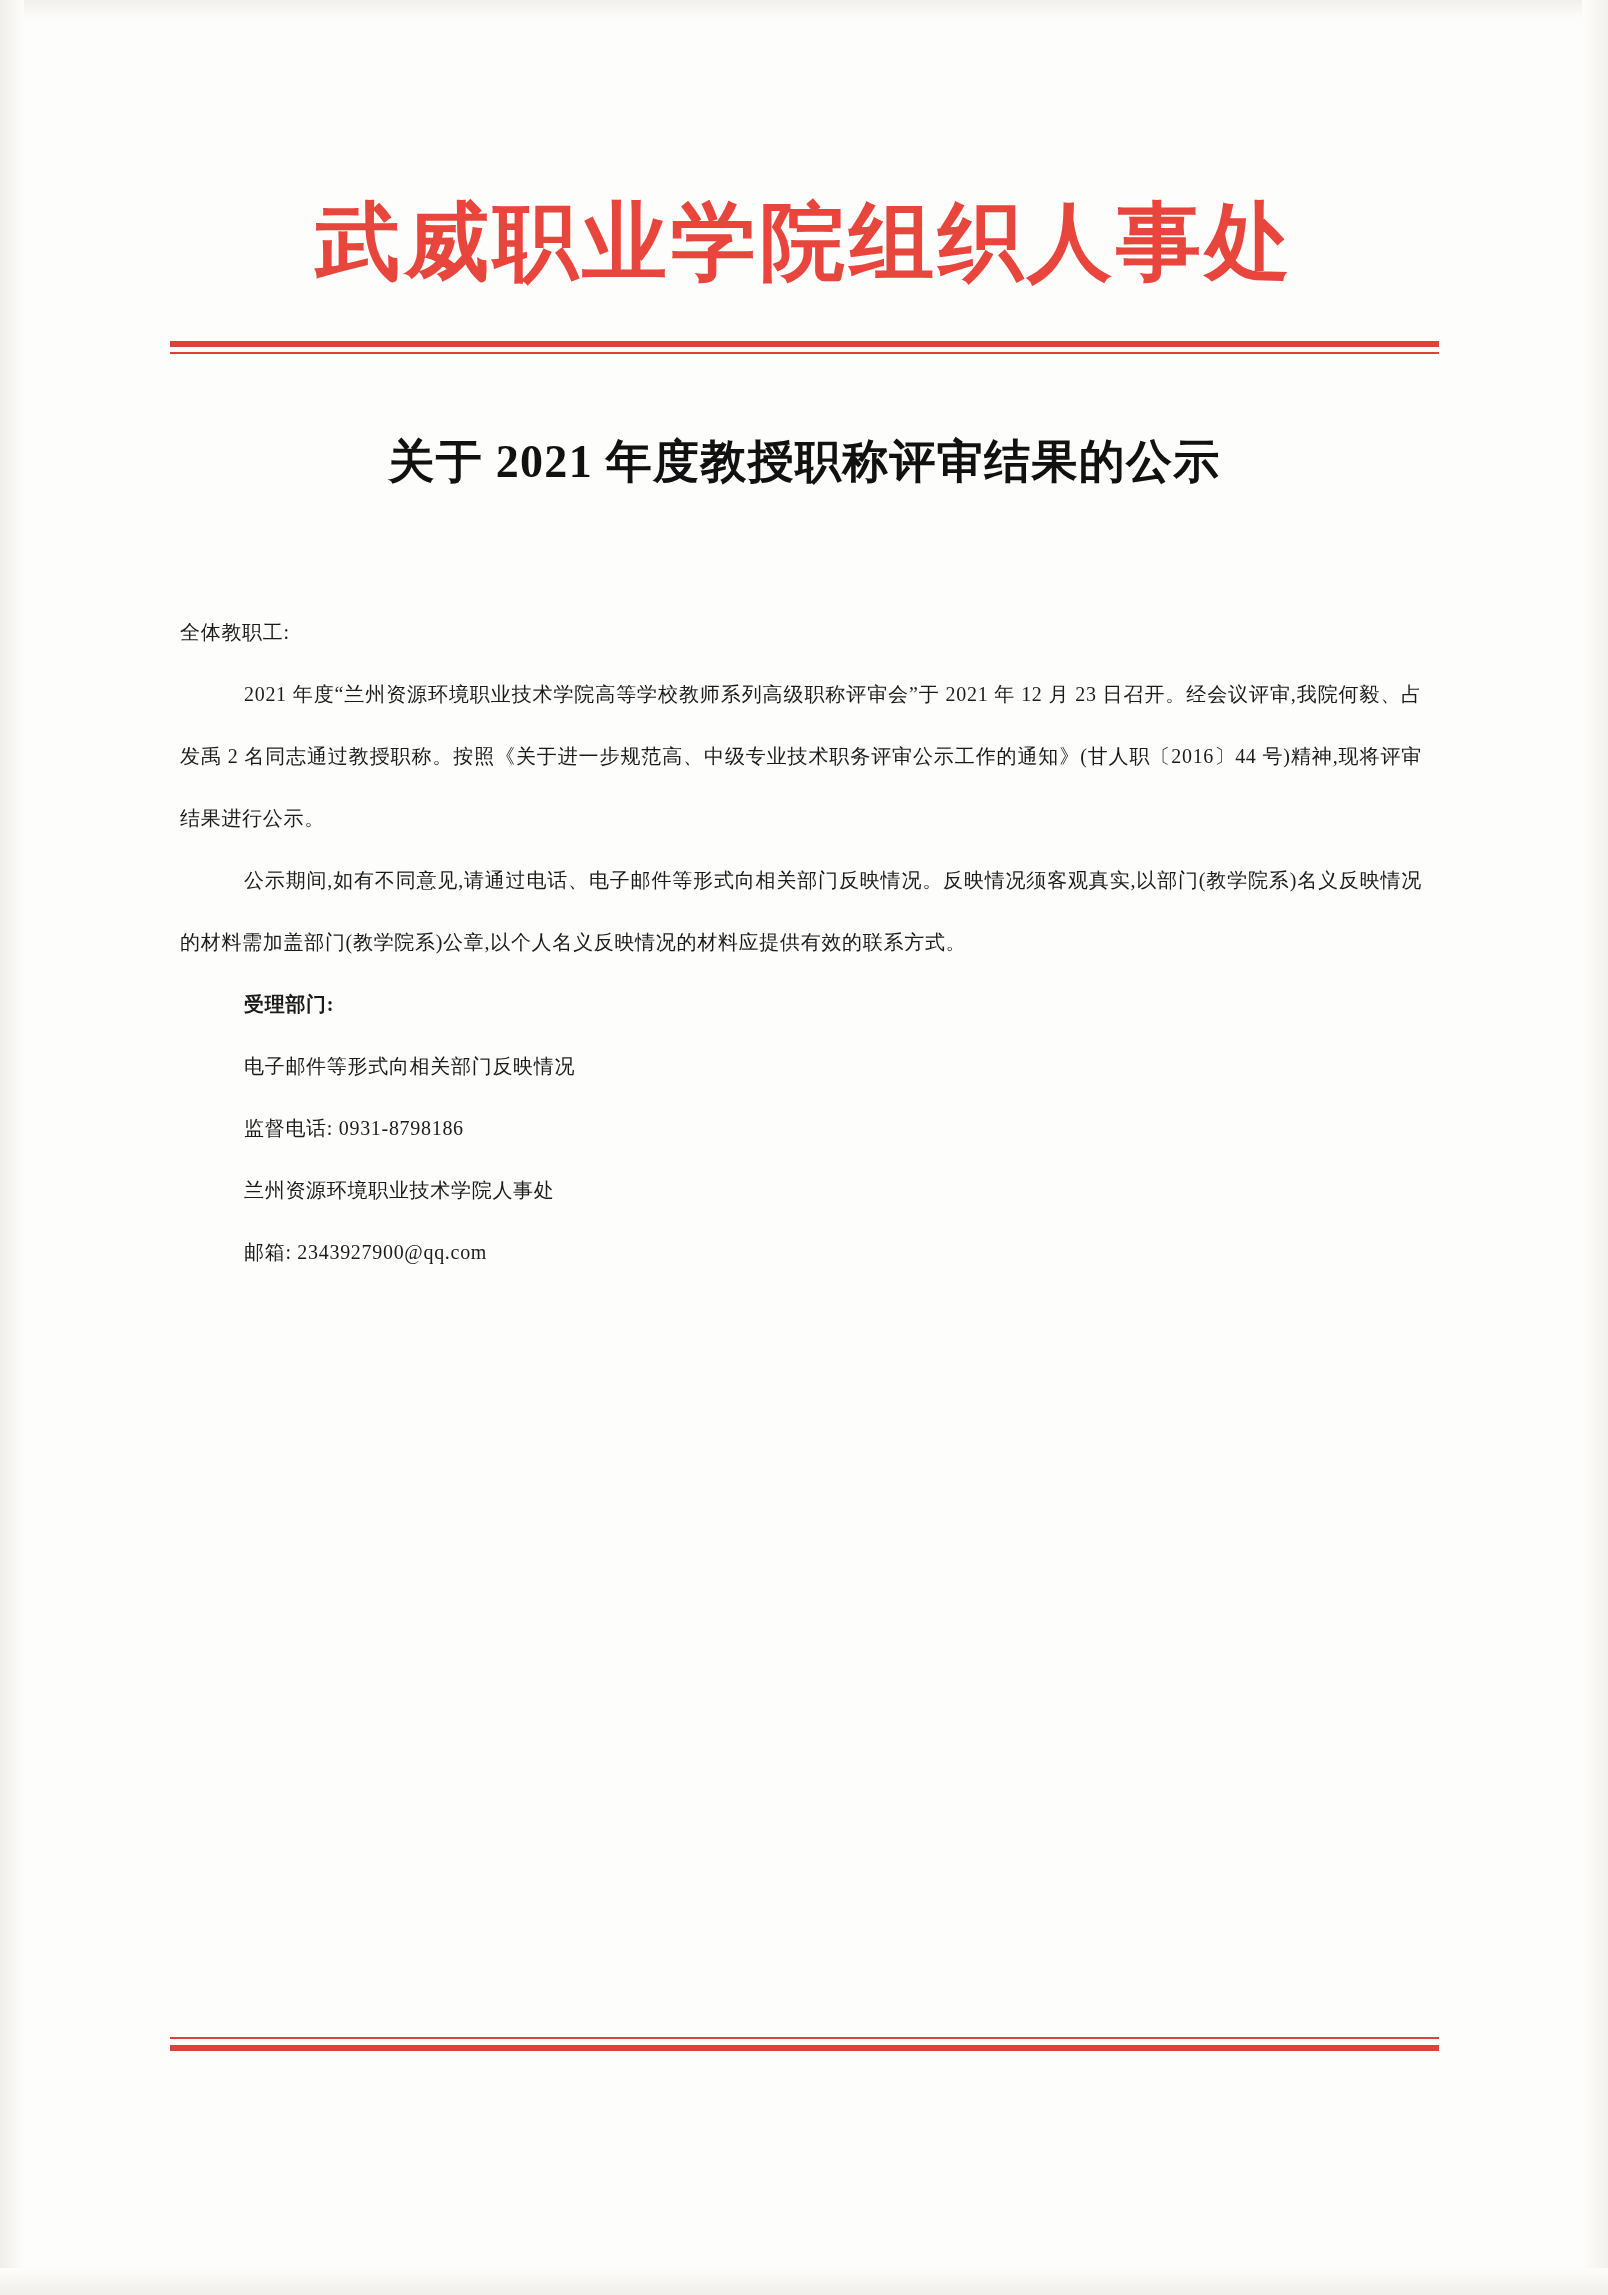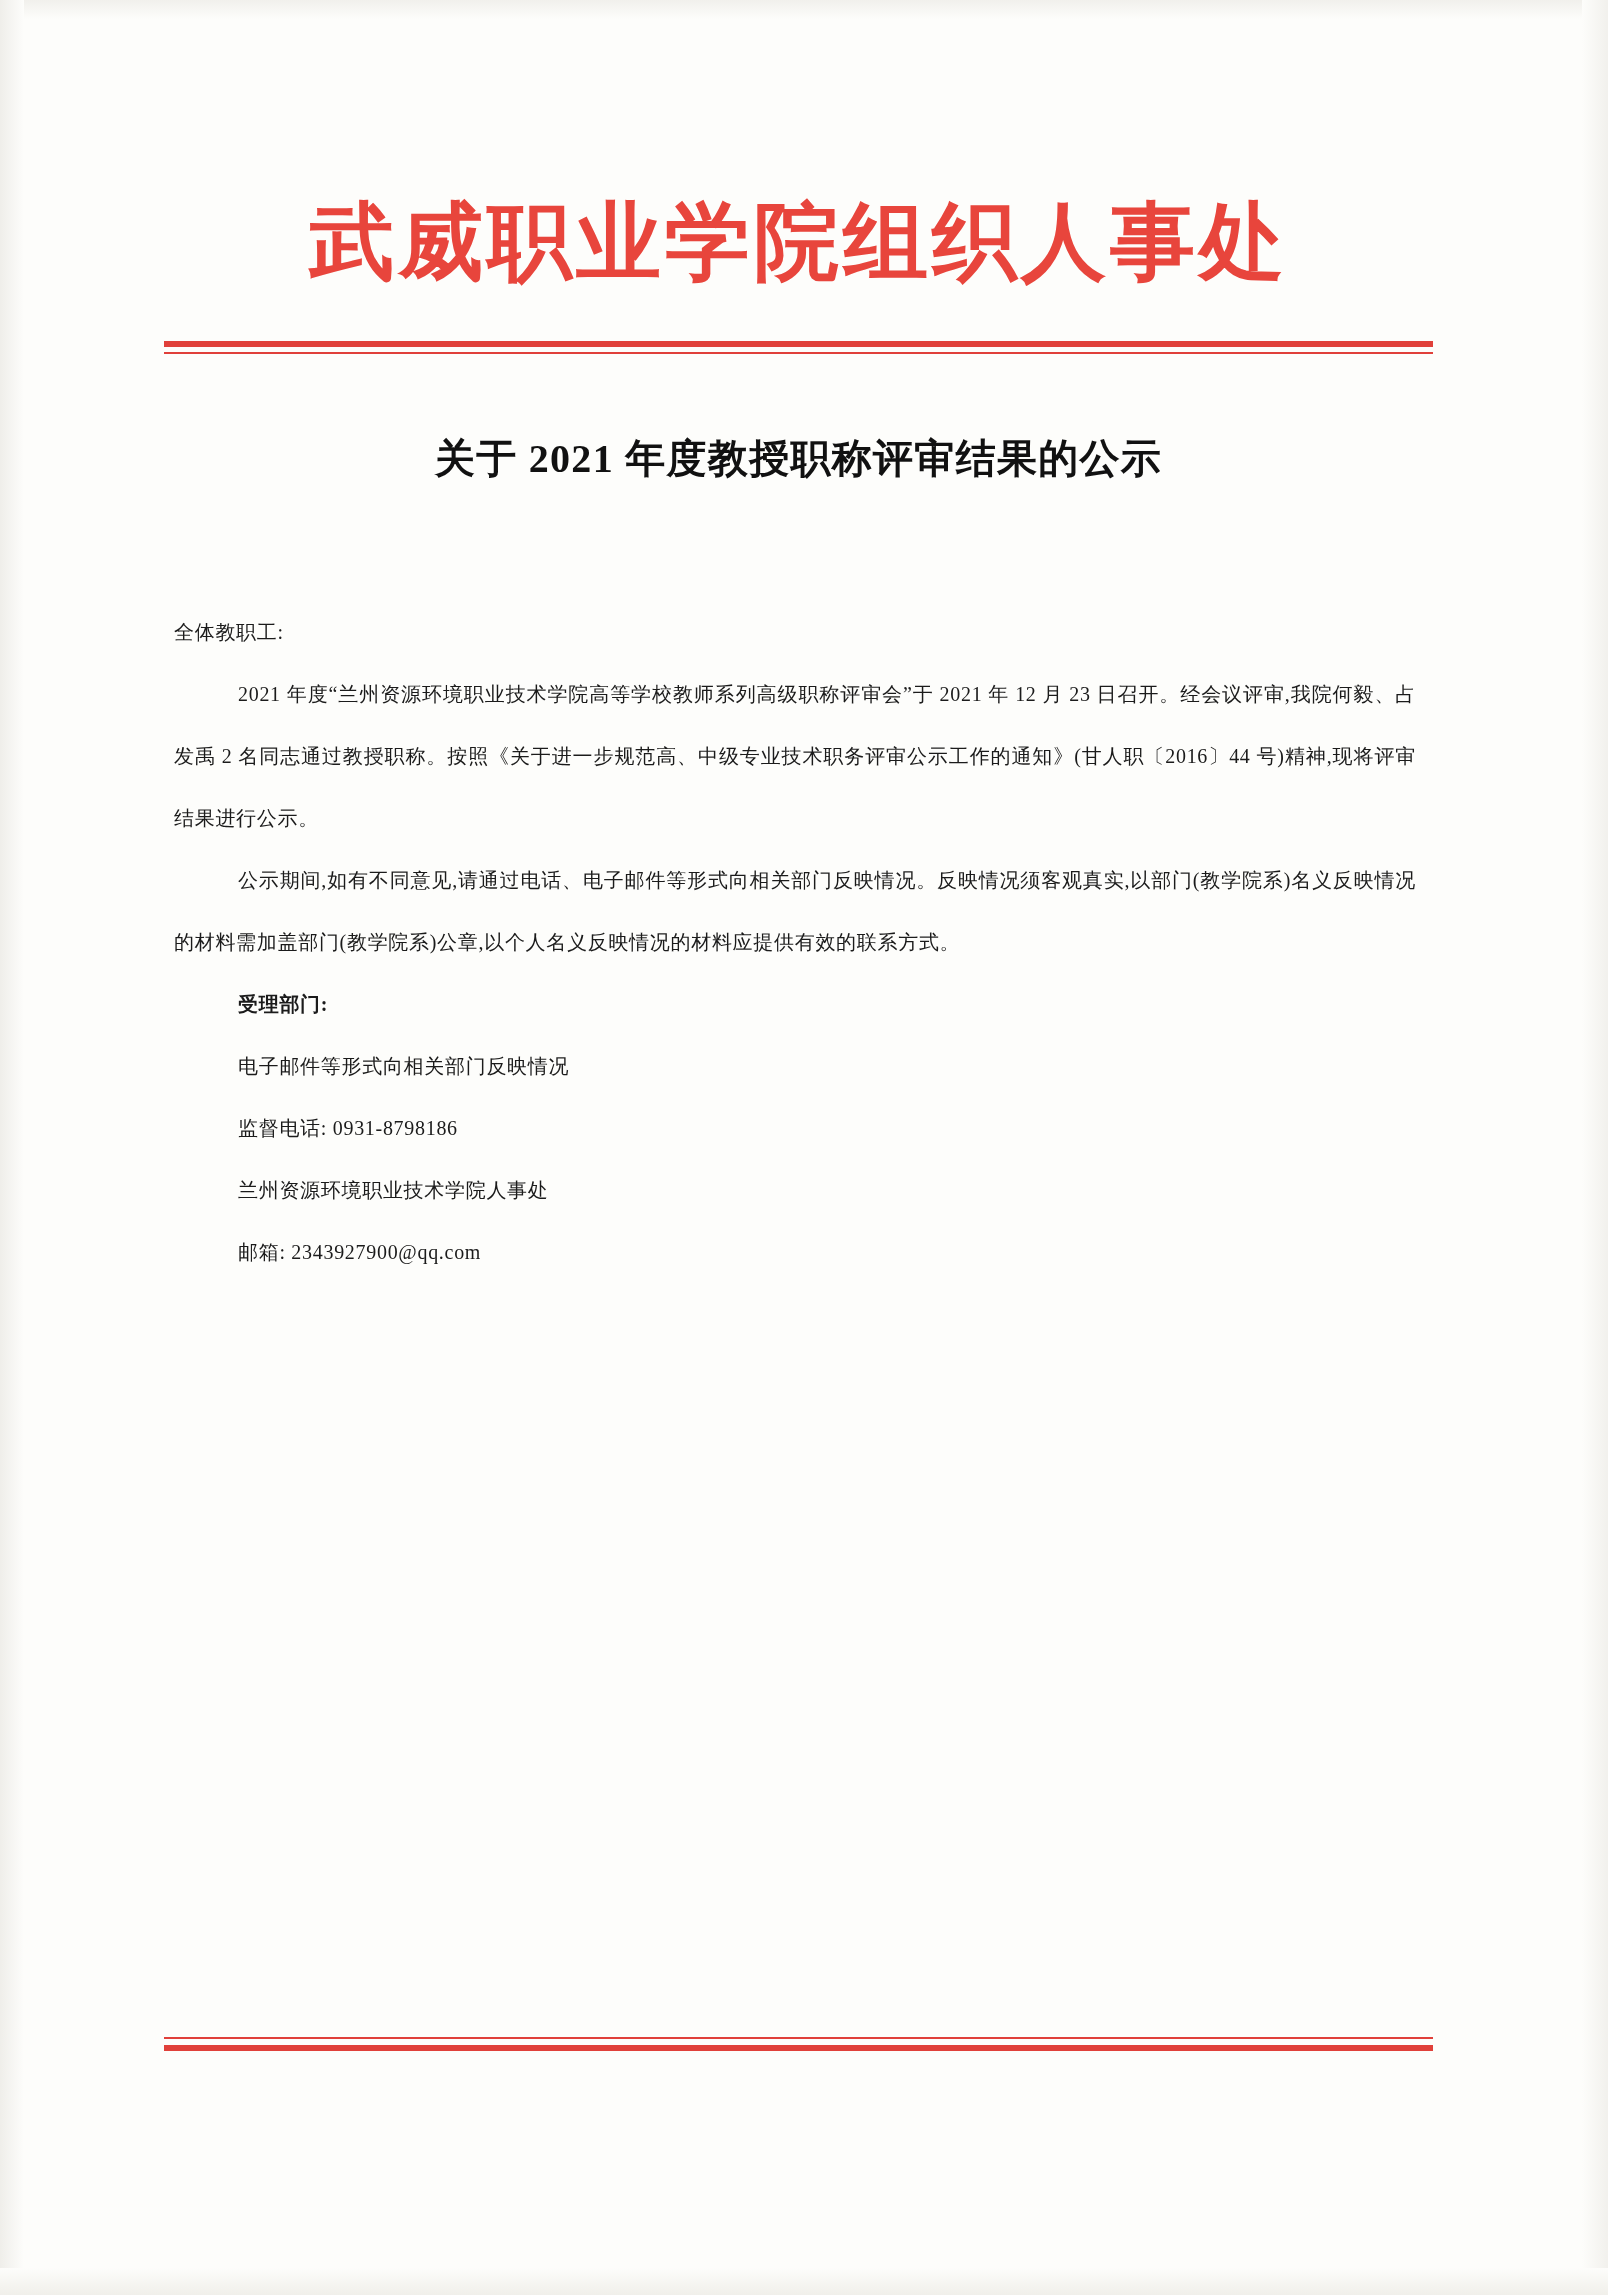--- a/index.html
+++ b/index.html
@@ -44,21 +44,21 @@
   }
   .paper-edge-bottom {
     position: absolute;
     left: 0; bottom: 0;
     width: 1609px; height: 27px;
     background: linear-gradient(to top, #f0efea 0%, #fdfdfb 100%);
   }
 
   .content {
     position: absolute;
-    left: 164px;
+    left: 170px;
     top: 0;
     width: 1269px;
     height: 2295px;
   }
 
   
   .masthead {
     position: absolute;
     left: 0;
     top: 200px;
@@ -94,21 +94,21 @@
 
   
   .doc-title {
     position: absolute;
     left: 0;
     top: 431px;
     width: 1269px;
     text-align: center;
     font-family: "Liberation Serif", serif;
     font-weight: bold;
-    font-size: 40px;
+    font-size: 46px;
     letter-spacing: 1.3px;
     color: #111111;
     white-space: nowrap;
   }
 
   
   .body-block {
     position: absolute;
     left: 10px;
     top: 601px;

